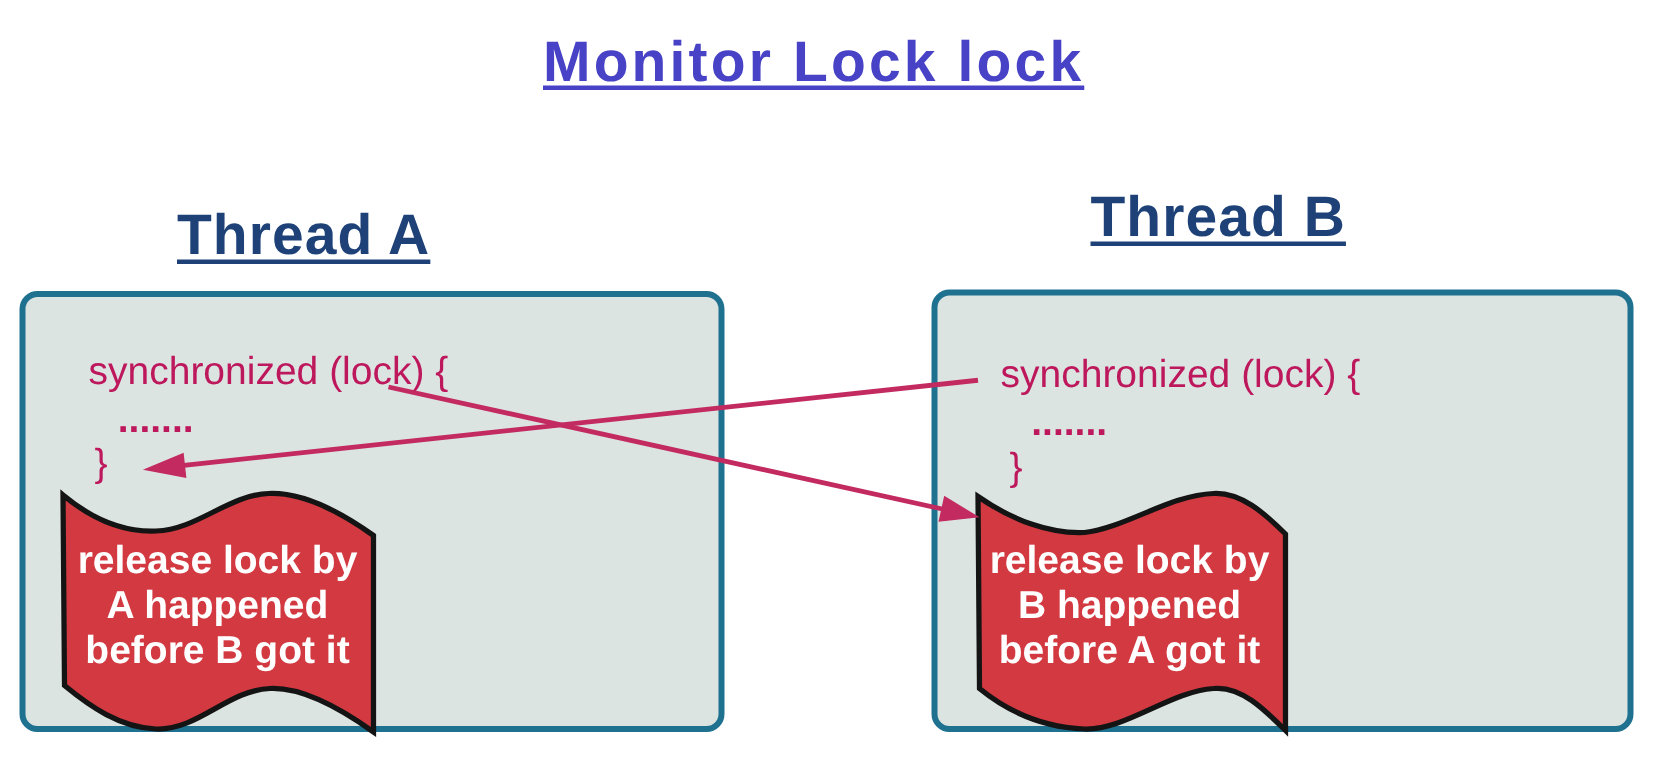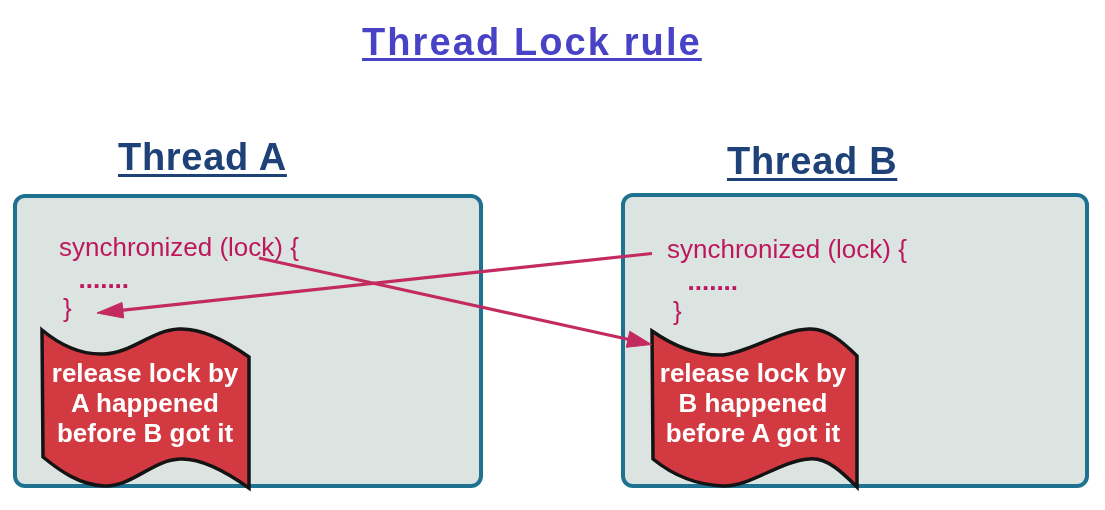--- a/index.html
+++ b/index.html
@@ -3,30 +3,30 @@
 <meta charset="utf-8">
 <style>
   html,body{margin:0;padding:0;}
   body{width:1105px;height:510px;background:#ffffff;font-family:"Liberation Sans",sans-serif;position:relative;overflow:hidden;}
   .abs{position:absolute;}
   #title{left:362px;top:21px;font-size:38px;font-weight:bold;color:#4742c6;letter-spacing:2.1px;
          text-decoration:underline;text-decoration-thickness:3px;text-underline-offset:3px;white-space:nowrap;}
   .thr{font-size:38px;font-weight:bold;color:#1e4278;letter-spacing:0.7px;white-space:nowrap;
        text-decoration:underline;text-decoration-thickness:3px;text-underline-offset:4px;}
   #thra{left:118px;top:136px;}
-  #thrb{left:727px;top:140px;text-decoration:underline;}
+  #thrb{left:727px;top:124px;text-decoration:underline;}
   .box{border:4px solid #1f7190;background:#dce4e2;border-radius:12px;box-sizing:border-box;}
   #boxa{left:13px;top:194px;width:470px;height:294px;}
   #boxb{left:621px;top:193px;width:468px;height:295px;}
   .code{font-size:26px;color:#be185d;white-space:nowrap;}
   #svgo{left:0;top:0;}
 </style>
 </head>
 <body>
-  <div id="title" class="abs">Thread Lock rule</div>
+  <div id="title" class="abs">Monitor Lock lock</div>
   <div id="thra" class="abs thr">Thread A</div>
   <div id="thrb" class="abs thr">Thread B</div>
   <div id="boxa" class="abs box"></div>
   <div id="boxb" class="abs box"></div>
 
   <div class="abs code" style="left:59px;top:231.5px;">synchronized (lock) {</div>
   <div class="abs code" style="left:78.5px;top:263.5px;font-weight:bold;">.......</div>
   <div class="abs code" style="left:63px;top:293px;">}</div>
 
   <div class="abs code" style="left:667px;top:234px;">synchronized (lock) {</div>

